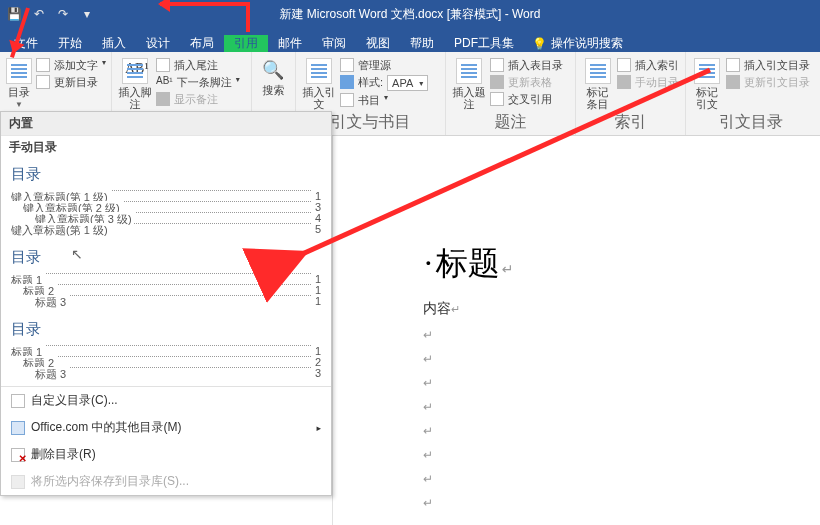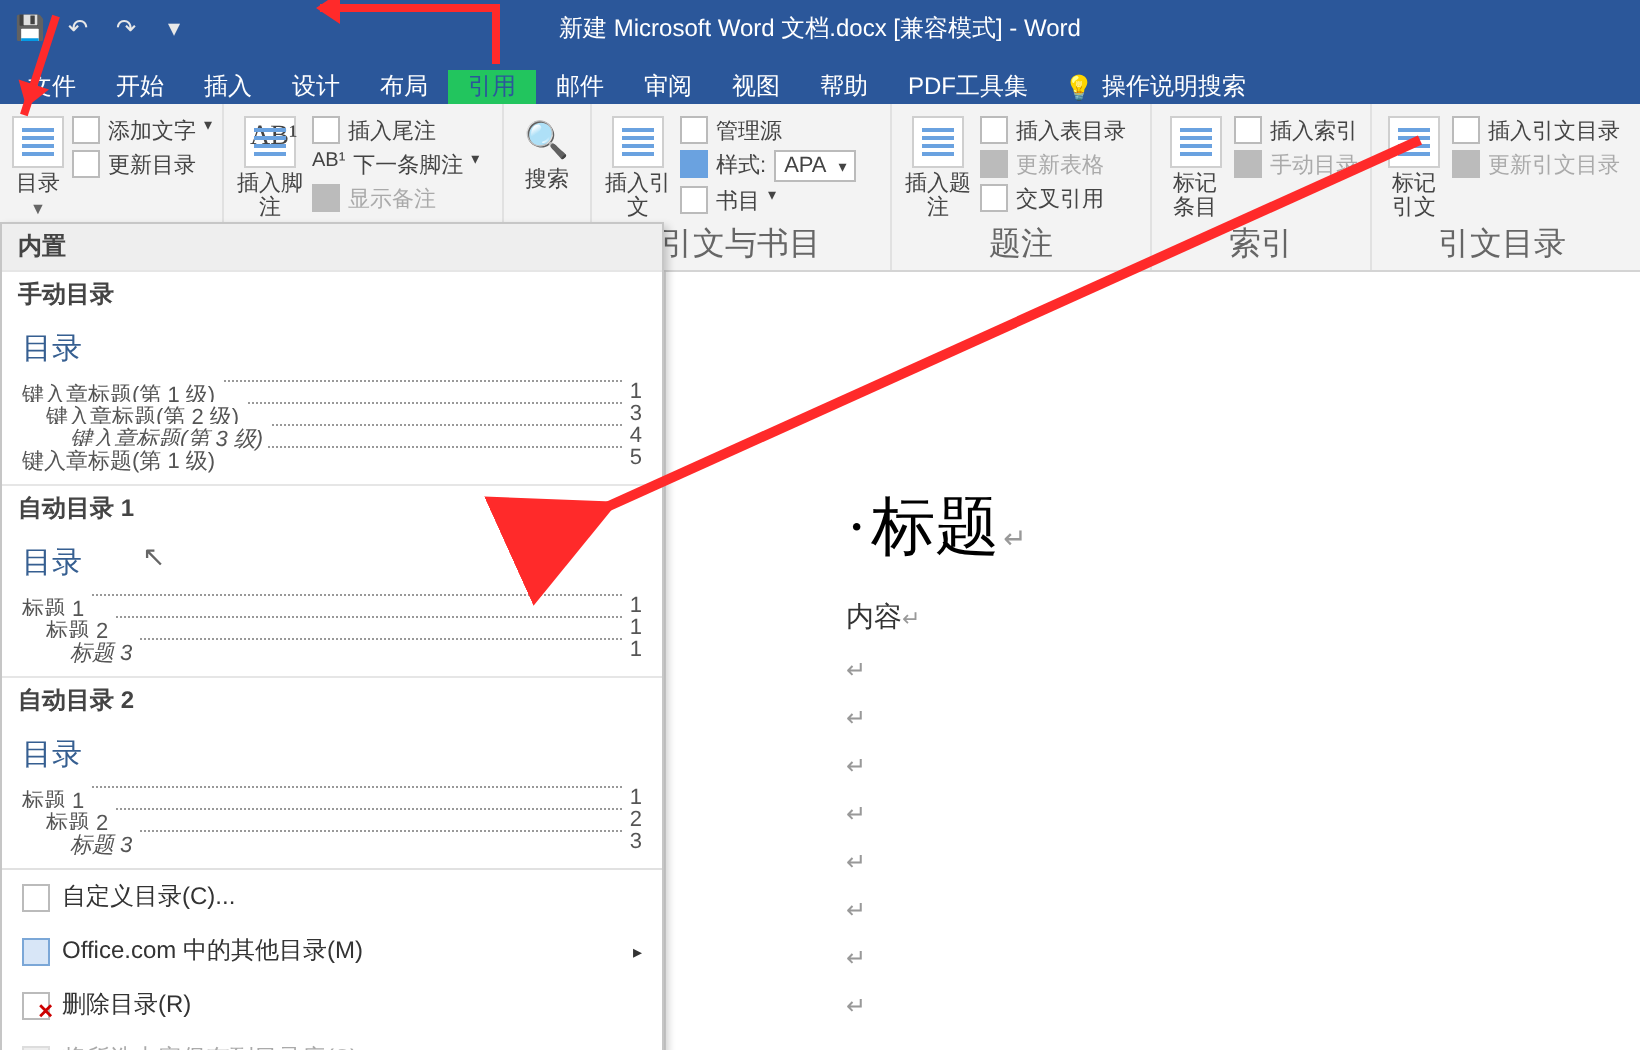--- a/index.html
+++ b/index.html
@@ -41,21 +41,21 @@
   .dropdown { position: absolute; top: 111px; left: 0; width: 332px; background: #fff; border: 1px solid #c6c6c6; box-shadow: 2px 2px 4px rgba(0,0,0,0.2); z-index: 10; }
   .dd-section-header { background: #eee; padding: 3px 8px; font-size: 12px; font-weight: bold; color: #444; }
   .dd-sub-header { padding: 3px 8px; font-size: 12px; font-weight: bold; color: #444; border-top:1px solid #e6e6e6;}
   .dd-preview { padding: 6px 10px 8px 10px; }
   .dd-preview .pv-title { font-size: 15px; font-family:"SimSun",serif; color:#365f91; margin-bottom: 6px; }
   .dd-preview .pv-row { font-size: 11px; color:#555; display:flex; position:relative; height:11px; align-items:flex-start;}
   .dd-preview .pv-row .pv-label { background:#fff; padding-right:2px; z-index:1;}
   .dd-preview .pv-row .pv-dots { flex:1; border-bottom:1px dotted #999; margin:0 2px 2px 2px;}
   .dd-preview .pv-row .pv-num { background:#fff; padding-left:2px; z-index:1;}
   .dd-preview .pv-row.lvl2 .pv-label { padding-left: 12px; }
-  .dd-preview .pv-row.lvl3 .pv-label { padding-left: 24px; font-style: italic; }
+  .dd-preview .pv-row.lvl3 .pv-label { padding-left: 24px; }
   .dd-footer { border-top:1px solid #e1e1e1; }
   .dd-footer .dd-item { padding: 5px 10px; font-size: 12px; color:#333; display:flex; align-items:center; gap:6px; cursor:pointer;}
   .dd-footer .dd-item.disabled { color:#aaa; }
   .dd-footer .dd-item .ic2 { width:14px; height:14px; display:inline-block; }
 
   .arrow { position:absolute; pointer-events:none; z-index:50; }
   .ah1 { top:2px; left:160px; width:90px; height:4px; background:linear-gradient(to right,#ff2a2a,#ff2a2a); }
   .ah1::before { content:""; position:absolute; left:-10px; top:-6px; border:8px solid transparent; border-right:12px solid #ff2a2a;}
   .av1 { top:6px; left:246px; width:4px; height:26px; background:#ff2a2a;}
   
@@ -289,42 +289,40 @@
         <span class="pv-dots"></span>
         <span class="pv-num">4</span>
       </div>
     <div class="pv-row">
         <span class="pv-label">键入章标题(第 1 级)</span>
         <span class="pv-dots"></span>
         <span class="pv-num">5</span>
       </div>
   </div>
 
-  <div class="dd-sub-header">自动目录 1</div>
   <div class="dd-preview" style="position:relative">
     <span style="position:absolute;top:4px;left:70px;font-size:14px;color:#666">↖</span>
     <div class="pv-title">目录</div>
     <div class="pv-row">
         <span class="pv-label">标题 1</span>
         <span class="pv-dots"></span>
         <span class="pv-num">1</span>
       </div>
     <div class="pv-row lvl2">
         <span class="pv-label">标题 2</span>
         <span class="pv-dots"></span>
         <span class="pv-num">1</span>
       </div>
     <div class="pv-row lvl3">
         <span class="pv-label">标题 3</span>
         <span class="pv-dots"></span>
         <span class="pv-num">1</span>
       </div>
   </div>
 
-  <div class="dd-sub-header">自动目录 2</div>
   <div class="dd-preview">
     <div class="pv-title">目录</div>
     <div class="pv-row">
         <span class="pv-label">标题 1</span>
         <span class="pv-dots"></span>
         <span class="pv-num">1</span>
       </div>
     <div class="pv-row lvl2">
         <span class="pv-label">标题 2</span>
         <span class="pv-dots"></span>

